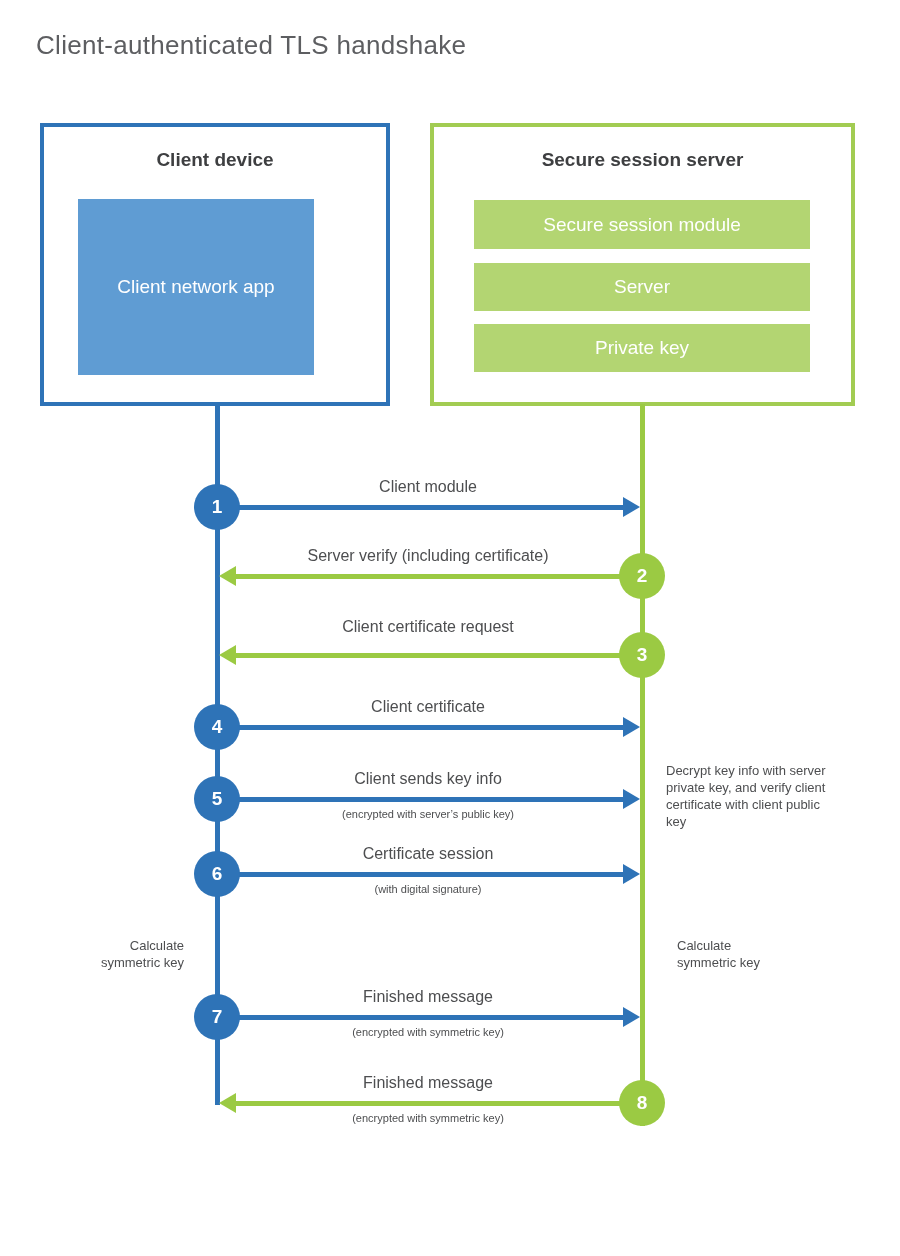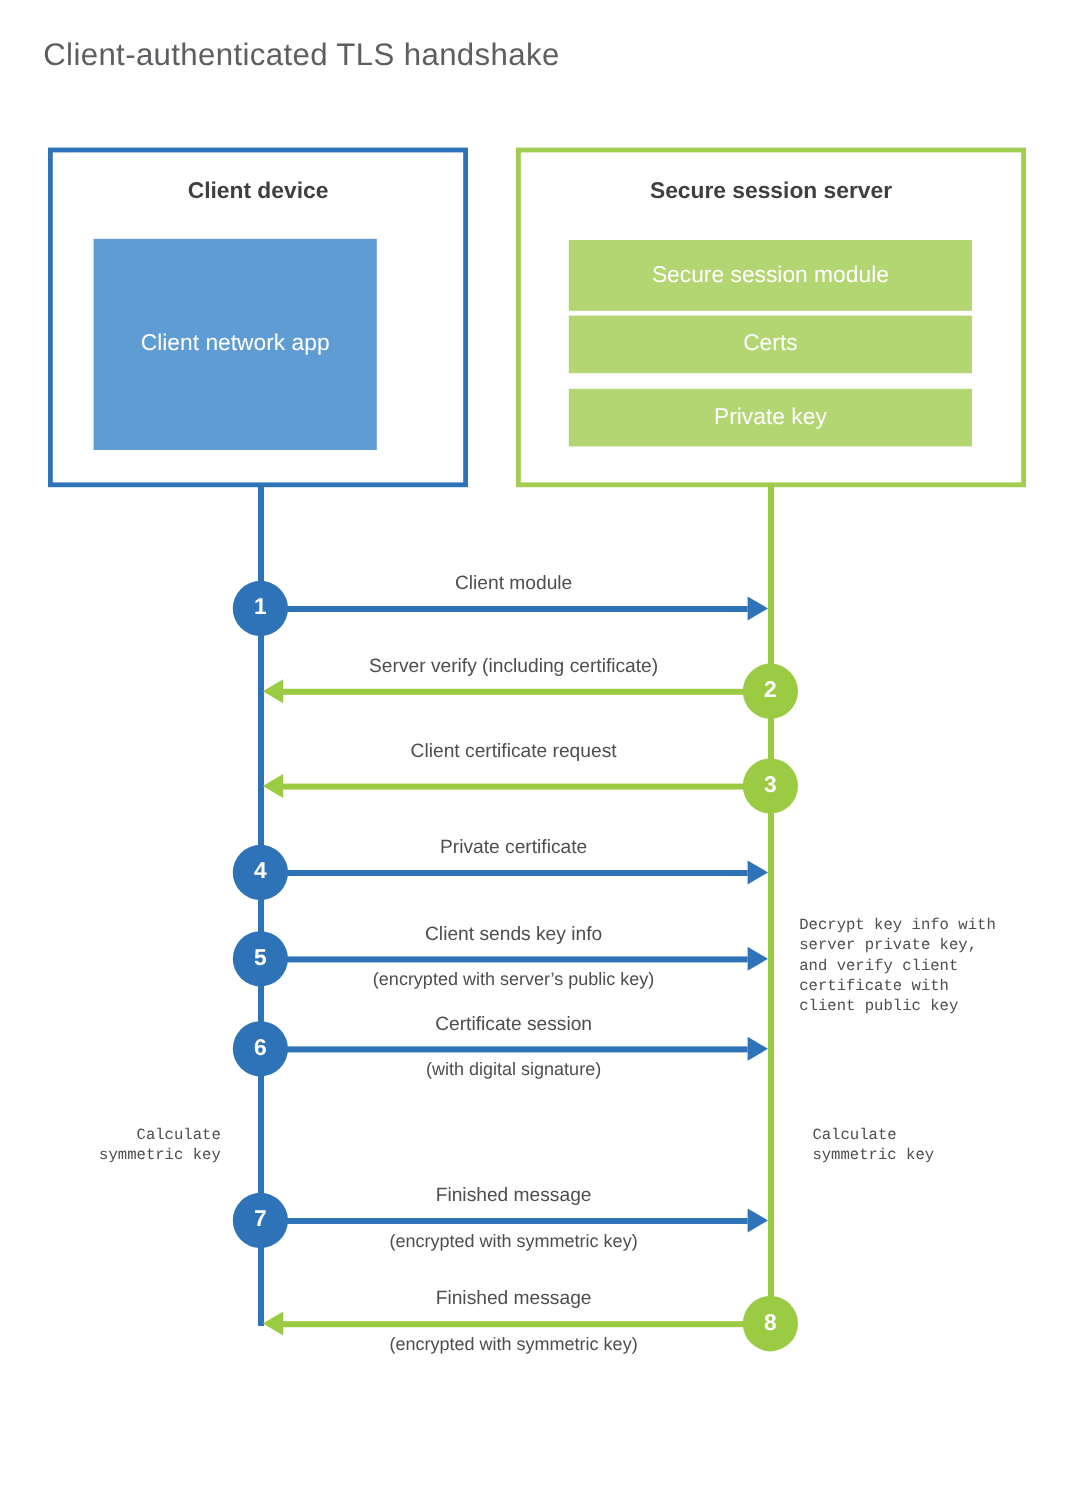--- a/index.html
+++ b/index.html
@@ -12,44 +12,44 @@
   
   .actor-box{position:absolute;box-sizing:border-box;background:#fff;}
   .client-box{left:40px;top:123px;width:350px;height:283px;border:4px solid #2E73B7;}
   .server-box{left:430px;top:123px;width:425px;height:283px;border:4px solid #A2CC52;}
   .actor-title{margin-top:22px;text-align:center;font-size:19px;font-weight:bold;color:#3e3f41;}
 
   .client-app{position:absolute;left:78px;top:199px;width:236px;height:176px;background:#5F9CD3;
     display:flex;align-items:center;justify-content:center;}
   .client-app span{display:block;width:170px;text-align:center;font-size:19px;color:#ffffff;line-height:1.45;}
 
-  .server-bar{position:absolute;left:474px;width:336px;height:59px;background:#B3D572;
+  .server-bar{position:absolute;left:474px;width:336px;height:49px;background:#B3D572;
     display:flex;align-items:center;justify-content:center;font-size:19px;color:#ffffff;}
 
   
   .lifeline{position:absolute;width:5px;}
   .lifeline.blue{background:#2E73B7;left:215px;top:404px;height:701px;}
   .lifeline.green{background:#9BCA43;left:640px;top:404px;height:722px;}
 
   
   .shaft{position:absolute;height:5px;}
   .shaft.blue{background:#2E73B7;}
   .shaft.green{background:#9BCA43;}
   .head{position:absolute;width:0;height:0;border-top:10px solid transparent;border-bottom:10px solid transparent;}
   .head.right{border-left:17px solid #2E73B7;}
   .head.left{border-right:17px solid #9BCA43;}
   .circle{position:absolute;width:46px;height:46px;border-radius:50%;display:flex;align-items:center;
     justify-content:center;color:#fff;font-size:19px;font-weight:bold;z-index:3;}
   .circle.blue{background:#2E73B7;}
   .circle.green{background:#9BCA43;}
   .step-label{position:absolute;left:228px;width:400px;text-align:center;font-size:16px;color:#4d4e50;}
-  .step-sublabel{position:absolute;left:228px;width:400px;text-align:center;font-size:15px;color:#4d4e50;}
+  .step-sublabel{position:absolute;left:228px;width:400px;text-align:center;font-size:11px;color:#4d4e50;}
 
   
-  .note{position:absolute;font-size:13px;color:#4d4e50;line-height:17px;font-family:Liberation Mono, monospace;}
+  .note{position:absolute;font-size:13px;color:#4d4e50;line-height:17px;}
   .decrypt-note{left:666px;top:762px;width:164px;}
   .calc-left{left:74px;top:937px;width:110px;text-align:right;}
   .calc-right{left:677px;top:937px;width:110px;text-align:left;}
 </style>
 </head>
 <body>
 
 <div class="page">
 
   <div class="page-title">Client-authenticated TLS handshake</div>
@@ -58,21 +58,21 @@
     <div class="actor-title">Client device</div>
   </div>
   <div class="client-app">
     <span>Client network app</span>
   </div>
 
   <div class="actor-box server-box">
     <div class="actor-title">Secure session server</div>
   </div>
   <div class="server-bar" style="top:200px;">Secure session module</div>
-  <div class="server-bar" style="top:263px;height:48px;">Certs</div>
+  <div class="server-bar" style="top:263px;height:48px;">Server</div>
   <div class="server-bar" style="top:324px;height:48px;">Private key</div>
 
   <div class="lifeline blue"></div>
   <div class="lifeline green"></div>
 
   <div id="steps-layer">
       <div class="shaft blue" style="left: 217px; top: 505px; width: 406px;"></div>
       <div class="head right" style="left: 623px; top: 497px;"></div>
       <div class="circle blue" style="left: 194px; top: 484px;">1</div>
       <div class="step-label" style="top: 478px;">Client module</div>
@@ -80,21 +80,21 @@
       <div class="head left" style="left: 219px; top: 566px;"></div>
       <div class="circle green" style="left: 619px; top: 553px;">2</div>
       <div class="step-label" style="top: 547px;">Server verify (including certificate)</div>
       <div class="shaft green" style="left: 234px; top: 653px; width: 408px;"></div>
       <div class="head left" style="left: 219px; top: 645px;"></div>
       <div class="circle green" style="left: 619px; top: 632px;">3</div>
       <div class="step-label" style="top: 618px;">Client certificate request</div>
       <div class="shaft blue" style="left: 217px; top: 725px; width: 406px;"></div>
       <div class="head right" style="left: 623px; top: 717px;"></div>
       <div class="circle blue" style="left: 194px; top: 704px;">4</div>
-      <div class="step-label" style="top: 698px;">Private certificate</div>
+      <div class="step-label" style="top: 698px;">Client certificate</div>
       <div class="shaft blue" style="left: 217px; top: 797px; width: 406px;"></div>
       <div class="head right" style="left: 623px; top: 789px;"></div>
       <div class="circle blue" style="left: 194px; top: 776px;">5</div>
       <div class="step-label" style="top: 770px;">Client sends key info</div>
       <div class="step-sublabel" style="top: 808px;">(encrypted with server’s public key)</div>
       <div class="shaft blue" style="left: 217px; top: 872px; width: 406px;"></div>
       <div class="head right" style="left: 623px; top: 864px;"></div>
       <div class="circle blue" style="left: 194px; top: 851px;">6</div>
       <div class="step-label" style="top: 845px;">Certificate session</div>
       <div class="step-sublabel" style="top: 883px;">(with digital signature)</div>

